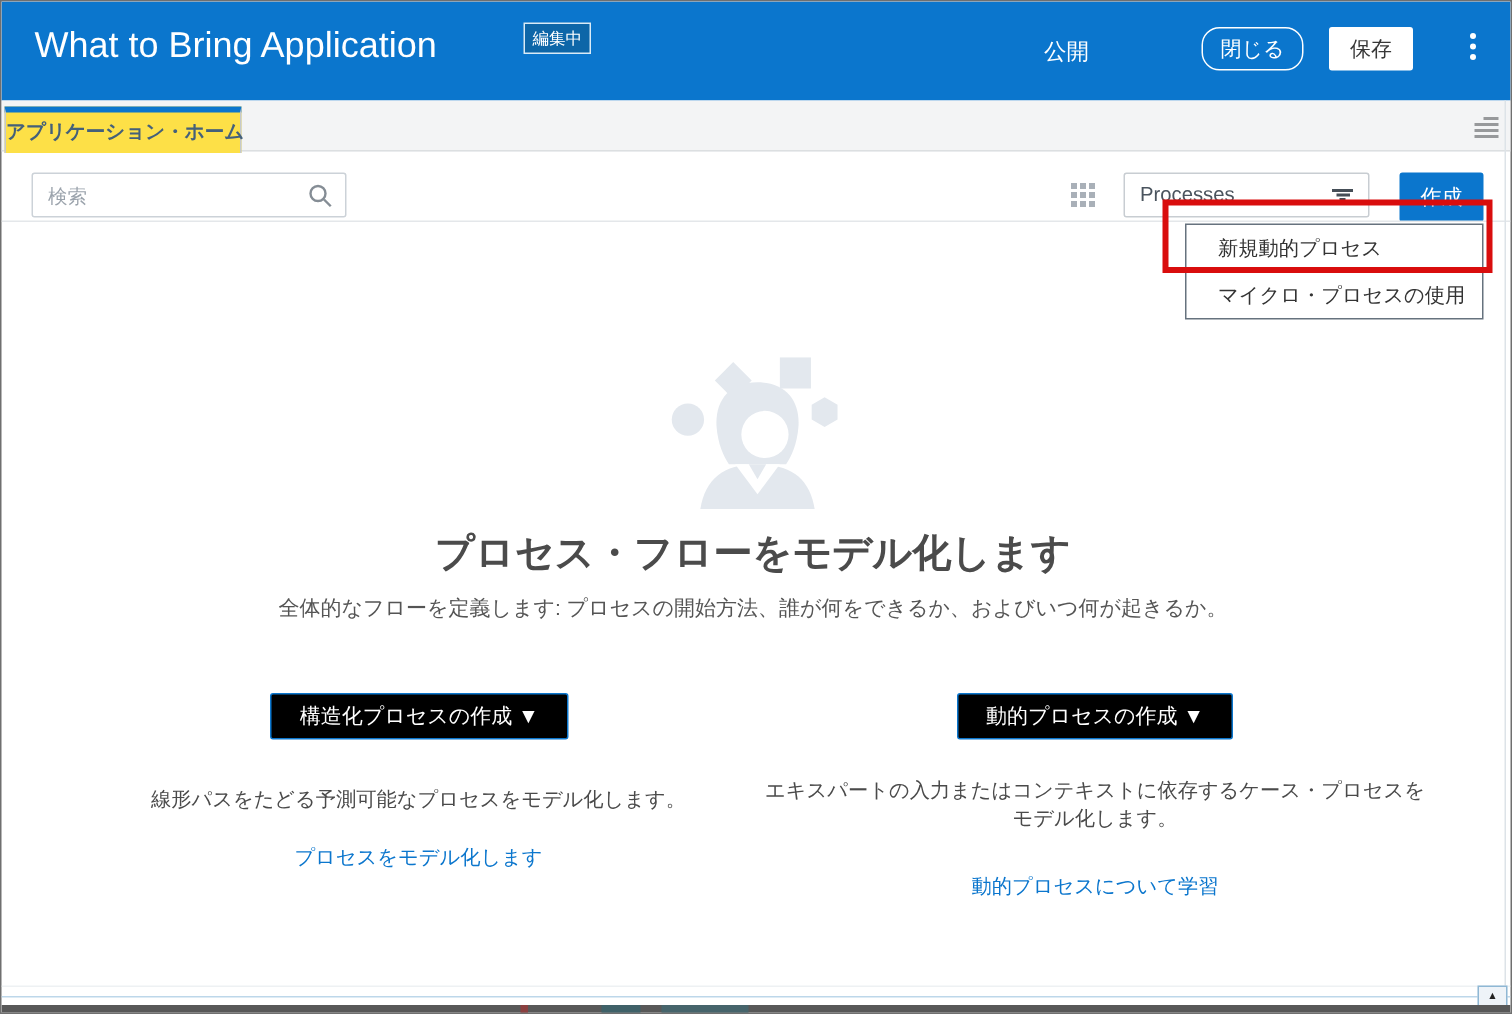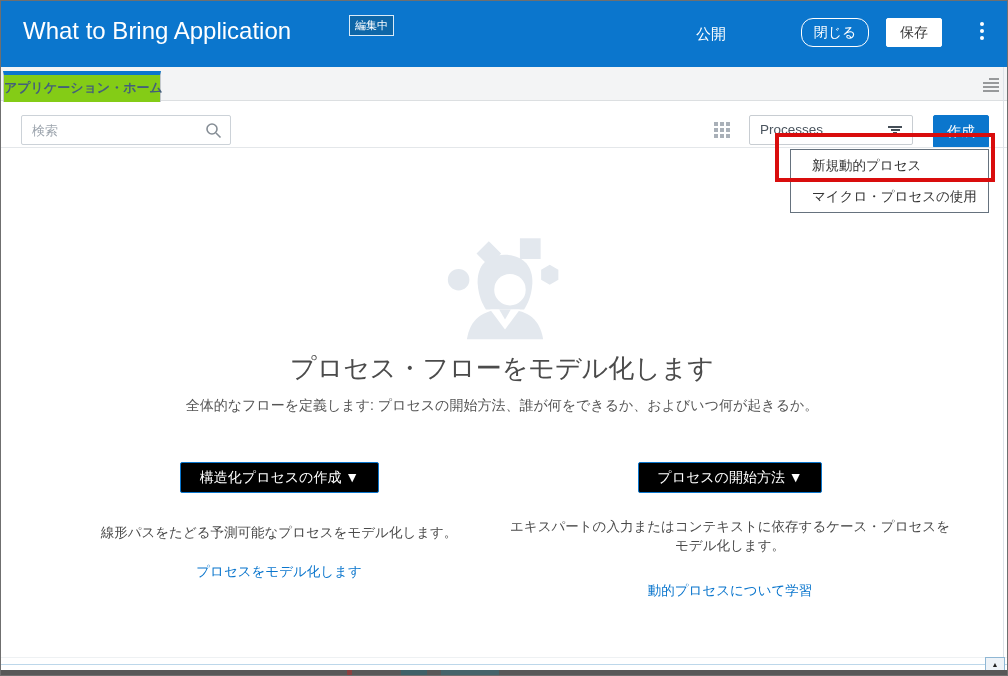--- a/index.html
+++ b/index.html
@@ -16,21 +16,21 @@
   .publish{ left:695px; }
   .btn-close{ position:absolute; left:800px; top:17px; width:68px; height:29px; background:transparent;
               border:1px solid #fff; border-radius:12px; color:#fff; font-size:14px; text-align:center; line-height:27px; cursor:pointer; }
   .btn-save{ position:absolute; left:885px; top:17px; width:56px; height:29px; background:#fff;
              border:1px solid #fff; border-radius:2px; color:#383838; font-size:14px; text-align:center; line-height:27px; cursor:pointer; }
   .kebab{ position:absolute; left:976px; top:21px; width:10px; height:26px; cursor:pointer; }
   .kebab i{ display:block; width:4px; height:4px; border-radius:50%; background:#fff; margin:0 auto 3px; }
 
   
   .tabbar{ position:absolute; left:0; top:66px; width:100%; height:34px; background:#f3f4f5; border-bottom:1px solid #dcdfe1; }
-  .tab-active{ position:absolute; left:2px; top:4px; width:158px; height:31px; background:#84cc16;
+  .tab-active{ position:absolute; left:2px; top:4px; width:158px; height:31px; background:#fde047;
                border-top:4px solid #0b76cd; border-left:1px solid #c4c9cd; border-right:1px solid #c4c9cd;
                color:#44607a; font-size:13px; font-weight:700; text-align:center; line-height:26px; cursor:pointer; white-space:nowrap;}
   .list-icon{ position:absolute; right:8px; top:11px; width:16px; height:14px; cursor:pointer; }
   .list-icon i{ display:block; height:2px; background:#97999b; margin-bottom:2px; }
   .list-icon i:nth-child(1){ width:10px; margin-left:6px; }
   .list-icon i:nth-child(n+2){ width:16px; }
 
   
   .toolbar-sep{ position:absolute; left:0; top:146px; width:100%; height:1px; background:#e4e7ea; }
   .search-box{ position:absolute; left:20px; top:114px; width:210px; height:30px; border:1px solid #ccd2d8; border-radius:2px; background:#fff; }
@@ -54,21 +54,21 @@
   .create-menu{ position:absolute; left:789px; top:148px; width:199px; background:#fff; border:1px solid #66727e; z-index:20; }
   .menu-item{ height:31px; line-height:31px; padding-left:21px; font-size:13.5px; color:#333; cursor:pointer; white-space:nowrap; }
   .menu-item.hl{ background:#e6e6e6; border-bottom:1px solid #aab0b5; }
   .menu-item.mid{ border-bottom:1px solid #c9cdd1; }
   .red-annotation{ position:absolute; left:774px; top:132px; width:220px; height:49px;
                    border:4px solid #d90d0d; z-index:40; pointer-events:none; }
 
   
   .illustration{ position:absolute; left:446px; top:231px; }
   .main-heading{ position:absolute; left:0; top:350px; width:1002px; text-align:center;
-                 font-size:26px; color:#4b4b4b; font-weight:400; }
+                 font-size:26px; color:#4b4b4b; font-weight:700; }
   .main-subtitle{ position:absolute; left:0; top:396px; width:1002px; text-align:center; font-size:14px; color:#555; }
   .col-btn{ position:absolute; top:461px; height:31px; background:#000000; border:1px solid #0b76cd; border-radius:2px;
             color:#fff; font-size:14px; text-align:center; line-height:29px; cursor:pointer; white-space:nowrap; }
   .col-btn.left{ left:179px; width:199px; } .col-btn.right{ left:637px; width:184px; }
   .col-desc{ position:absolute; text-align:center; font-size:13.5px; color:#4a4a4a; line-height:19px; }
   .col-desc.left{ left:58px; width:440px; top:522px; }
   .col-desc.right{ left:505px; width:448px; top:516px; }
   .col-link{ position:absolute; text-align:center; font-size:13.5px; color:#0b76cd; cursor:pointer; }
   .col-link.left{ left:58px; width:440px; top:562px; }
   .col-link.right{ left:505px; width:448px; top:581px; }
@@ -161,21 +161,21 @@
       <circle cx="76" cy="68" r="19"></circle>
       <polygon points="52,92 88,92 70,116"></polygon>
     </g>
     <polygon fill="#e3e8ee" points="63,92 77,92 70,104"></polygon>
   </svg>
 
   <div class="main-heading">プロセス・フローをモデル化します</div>
   <div class="main-subtitle">全体的なフローを定義します: プロセスの開始方法、誰が何をできるか、およびいつ何が起きるか。</div>
 
   <div class="col-btn left">構造化プロセスの作成 ▼</div>
-  <div class="col-btn right">プロセスの開始方法 ▼</div>
+  <div class="col-btn right">動的プロセスの作成 ▼</div>
   <div class="col-desc left">線形パスをたどる予測可能なプロセスをモデル化します。</div>
   <div class="col-desc right">エキスパートの入力またはコンテキストに依存するケース・プロセスをモデル化します。</div>
   <div class="col-link left">プロセスをモデル化します</div>
   <div class="col-link right">動的プロセスについて学習</div>
 
   <div class="faint-line"></div>
   <div class="blue-line"></div>
   <div class="right-track"></div>
   <div class="scroll-up">▲</div>
   <div class="bottom-strip">

